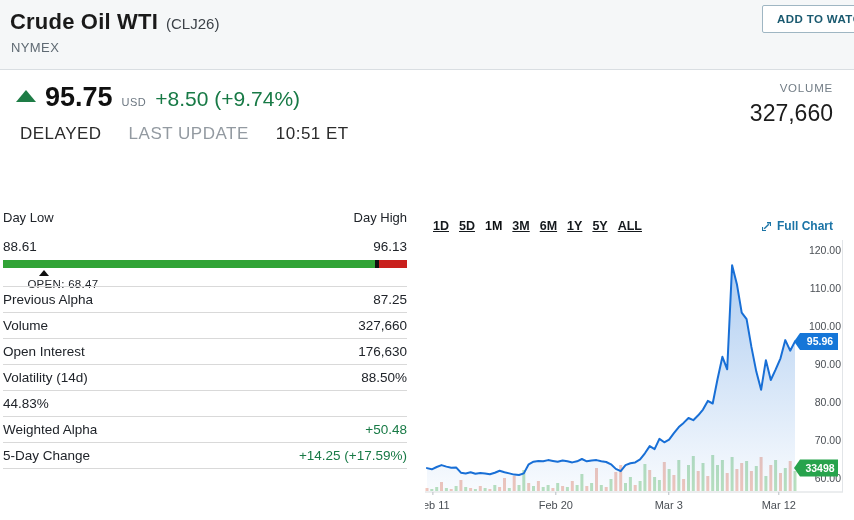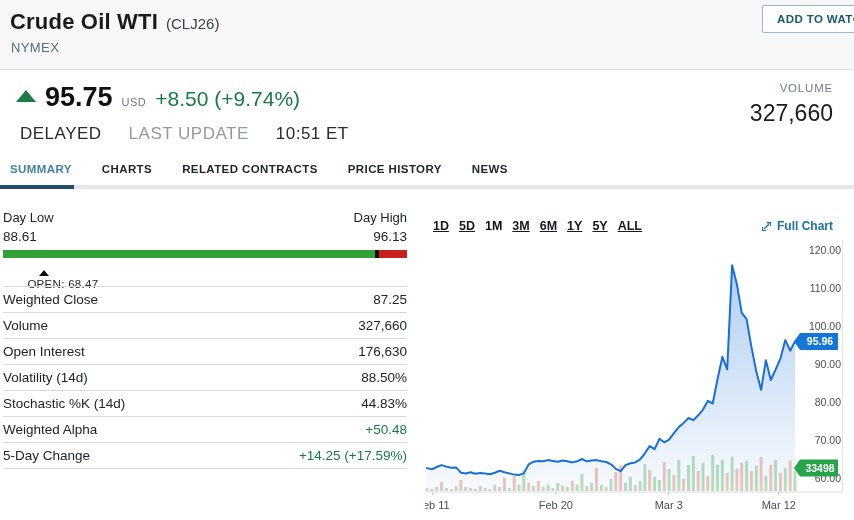--- a/index.html
+++ b/index.html
@@ -37,21 +37,21 @@
   .tabbar { position:absolute; left:0; top:150px; width:854px; height:39px; }
   .tabs { position:absolute; left:10px; top:13px; display:flex; gap:30px; }
   .tab { font-size:11.5px; font-weight:700; letter-spacing:.4px; color:#1f2429; cursor:pointer; }
   .tab.active { color:#4180a8; }
   .tab-underline-base { position:absolute; left:0; bottom:0; width:854px; height:4px; background:#e4e8ea; }
   .tab-underline-active { position:absolute; left:0; bottom:0; width:74px; height:4px; background:#204e6d; }
 
   
   .left-panel { position:absolute; left:3px; top:210px; width:404px; }
   .dl-row { display:flex; justify-content:space-between; font-size:13px; color:#20242a; }
-  .dl-val-row { display:flex; justify-content:space-between; font-size:13.5px; color:#20242a; margin-top:4px; }
+  .dl-val-row { display:flex; justify-content:space-between; font-size:13.5px; color:#20242a; margin-top:14px; }
   .day-bar { position:relative; margin-top:6px; height:8px; width:404px; display:flex; }
   .day-bar .seg-green { background:#31a336; height:8px; }
   .day-bar .seg-marker { background:#101010; height:8px; }
   .day-bar .seg-red { background:#c9201d; height:8px; flex:1; }
   .open-marker { position:absolute; width:0; height:0; border-left:5px solid transparent;
                  border-right:5px solid transparent; border-bottom:6px solid #101010; top:60px; }
   .open-text { position:absolute; top:68px; font-size:11.5px; color:#20242a; letter-spacing:.3px; white-space:nowrap; }
   .stats { position:absolute; top:76px; left:0; width:404px; border-bottom:1px solid #d9d9d9; }
   .stat-row { display:flex; justify-content:space-between; align-items:center; height:26px;
               border-top:1px solid #d9d9d9; font-size:13.5px; color:#20242a; }
@@ -91,31 +91,20 @@
       <span>DELAYED</span>
       <span class="dim">LAST UPDATE</span>
       <span>10:51 ET</span>
     </div>
     <div class="volume-box">
       <div class="volume-label">VOLUME</div>
       <div class="volume-value">327,660</div>
     </div>
   </section>
 
-  <nav class="tabbar">
-    <div class="tabs" id="tabs">
-        <div class="tab active">SUMMARY</div>
-        <div class="tab">CHARTS</div>
-        <div class="tab">RELATED CONTRACTS</div>
-        <div class="tab">PRICE HISTORY</div>
-        <div class="tab">NEWS</div>
-      </div>
-    <div class="tab-underline-base"></div>
-    <div class="tab-underline-active"></div>
-  </nav>
 
   <div class="left-panel">
     <div class="dl-row">
       <span>Day Low</span>
       <span>Day High</span>
     </div>
     <div class="dl-val-row">
       <span>88.61</span>
       <span>96.13</span>
     </div>
@@ -124,37 +113,36 @@
       <div class="seg-marker" id="seg-marker" style="width: 4px;"></div>
       <div class="seg-red"></div>
     </div>
     <div class="open-marker" id="open-marker" style="left: 36.38px;"></div>
     <div class="open-text" id="open-text" style="left: 24.38px;">
       <span>OPEN:</span>
       <span>68.47</span>
     </div>
     <div class="stats" id="stats">
         <div class="stat-row">
-          <span class="lab">Weighted Close</span>
+          <span class="lab">Previous Alpha</span>
           <span class="val">87.25</span>
         </div>
         <div class="stat-row">
           <span class="lab">Volume</span>
           <span class="val">327,660</span>
         </div>
         <div class="stat-row">
           <span class="lab">Open Interest</span>
           <span class="val">176,630</span>
         </div>
         <div class="stat-row">
           <span class="lab">Volatility (14d)</span>
           <span class="val">88.50%</span>
         </div>
         <div class="stat-row">
-          <span class="lab">Stochastic %K (14d)</span>
           <span class="val">44.83%</span>
         </div>
         <div class="stat-row">
           <span class="lab">Weighted Alpha</span>
           <span class="val green">+50.48</span>
         </div>
         <div class="stat-row">
           <span class="lab">5-Day Change</span>
           <span class="val green">+14.25 (+17.59%)</span>
         </div>

